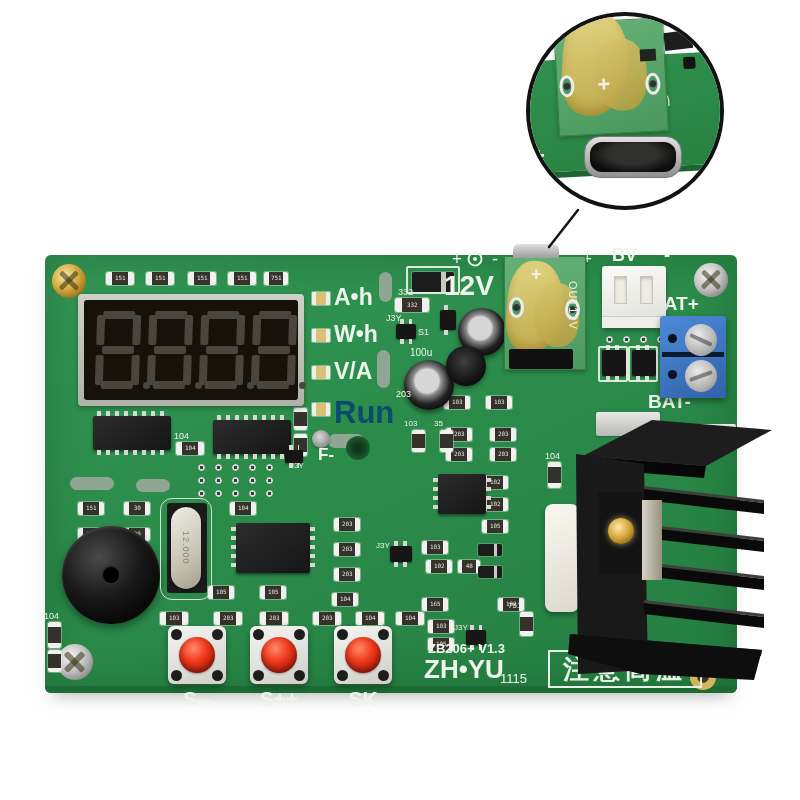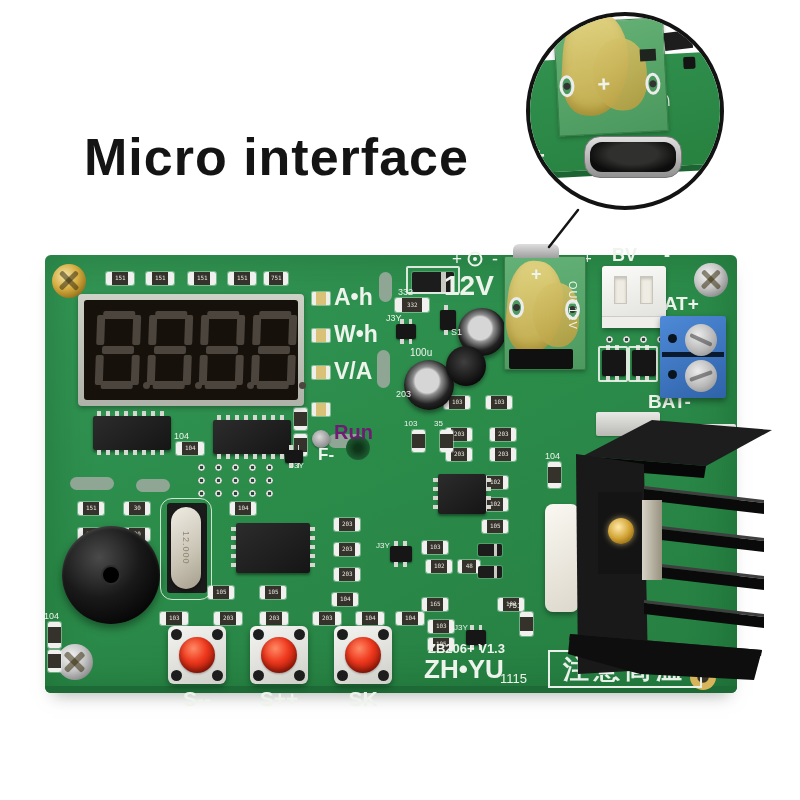--- a/index.html
+++ b/index.html
@@ -131,21 +131,20 @@
         background:radial-gradient(ellipse at 50% 40%,#30302e 0 40%,#0c0c0c 75%);}
   .ijack{position:absolute;left:166px;top:126px;width:14px;height:14px;border:2.5px solid #eef3ec;
         border-radius:50%;}
   .ijack i{position:absolute;left:3px;top:3px;width:4px;height:4px;border-radius:50%;background:#eef3ec;}
 </style>
 </head>
 <body>
 
 <div class="scene">
 
-  <h1 id="title" style="color: rgb(20, 20, 20);">Micro interface</h1>
 
   <div class="board"></div>
 
   <div id="layer">
       <div class="screw gold" style="left: 52px; top: 264px; width: 34px; height: 34px;">
         <div class="b" style="transform: rotate(45deg);"></div>
         <div class="b" style="transform: rotate(-45deg);"></div>
       </div>
       <div class="screw silver" style="left: 694px; top: 263px; width: 34px; height: 34px;">
         <div class="b" style="transform: rotate(45deg);"></div>
@@ -370,40 +369,40 @@
       <div class="silk" style="left: 492px; top: 250px; font-size: 18px; font-weight: 400; color: rgb(238, 243, 236);">-</div>
       <div class="silk" style="left: 444px; top: 272px; font-size: 28px; font-weight: 700; color: rgb(238, 243, 236);">12V</div>
       <div class="silk" style="left: 583px; top: 250px; font-size: 15px; font-weight: 400; color: rgb(238, 243, 236);">+</div>
       <div class="silk" style="left: 612px; top: 246px; font-size: 18px; font-weight: 700; color: rgb(238, 243, 236);">BV</div>
       <div class="silk" style="left: 664px; top: 246px; font-size: 18px; font-weight: 700; color: rgb(238, 243, 236);">-</div>
       <div class="silk" style="left: 650px; top: 294px; font-size: 19px; font-weight: 700; color: rgb(238, 243, 236);">BAT+</div>
       <div class="silk" style="left: 648px; top: 392px; font-size: 19px; font-weight: 700; color: rgb(238, 243, 236);">BAT-</div>
       <div class="silk" style="left: 318px; top: 446px; font-size: 17px; font-weight: 700; color: rgb(238, 243, 236);">F-</div>
       <div class="silk" style="left: 398px; top: 288px; font-size: 9px; font-weight: 400; color: rgb(238, 243, 236);">332</div>
       <div class="silk" style="left: 386px; top: 314px; font-size: 9px; font-weight: 400; color: rgb(238, 243, 236);">J3Y</div>
-      <div class="silk" style="left: 451px; top: 328px; font-size: 9px; font-weight: 400; color: rgb(238, 243, 236);">S1</div>
+      <div class="silk" style="left: 418px; top: 328px; font-size: 9px; font-weight: 400; color: rgb(238, 243, 236);">S1</div>
       <div class="silk" style="left: 410px; top: 348px; font-size: 10px; font-weight: 400; color: rgb(238, 243, 236);">100u</div>
       <div class="silk" style="left: 396px; top: 390px; font-size: 9px; font-weight: 400; color: rgb(238, 243, 236);">203</div>
       <div class="silk" style="left: 290px; top: 462px; font-size: 8px; font-weight: 400; color: rgb(238, 243, 236);">J3Y</div>
       <div class="silk" style="left: 376px; top: 542px; font-size: 8px; font-weight: 400; color: rgb(238, 243, 236);">J3Y</div>
       <div class="silk" style="left: 454px; top: 624px; font-size: 8px; font-weight: 400; color: rgb(238, 243, 236);">J3Y</div>
       <div class="silk" style="left: 545px; top: 452px; font-size: 9px; font-weight: 400; color: rgb(238, 243, 236);">104</div>
       <div class="silk" style="left: 174px; top: 432px; font-size: 9px; font-weight: 400; color: rgb(238, 243, 236);">104</div>
       <div class="silk" style="left: 44px; top: 612px; font-size: 9px; font-weight: 400; color: rgb(238, 243, 236);">104</div>
       <div class="silk" style="left: 404px; top: 420px; font-size: 8px; font-weight: 400; color: rgb(238, 243, 236);">103</div>
       <div class="silk" style="left: 434px; top: 420px; font-size: 8px; font-weight: 400; color: rgb(238, 243, 236);">35</div>
       <div class="silk" style="left: 508px; top: 602px; font-size: 8px; font-weight: 400; color: rgb(238, 243, 236);">751</div>
       <div class="ledc" style="left: 312px; top: 292px; width: 18px; height: 13px;"></div>
       <div class="silk" style="left: 334px; top: 286px; font-size: 23px; font-weight: 700; color: rgb(238, 243, 236);">A•h</div>
       <div class="ledc" style="left: 312px; top: 329px; width: 18px; height: 13px;"></div>
       <div class="silk" style="left: 334px; top: 323px; font-size: 23px; font-weight: 700; color: rgb(238, 243, 236);">W•h</div>
       <div class="ledc" style="left: 312px; top: 366px; width: 18px; height: 13px;"></div>
       <div class="silk" style="left: 334px; top: 360px; font-size: 23px; font-weight: 700; color: rgb(238, 243, 236);">V/A</div>
       <div class="ledc" style="left: 312px; top: 403px; width: 18px; height: 13px;"></div>
-      <div class="silk" style="left: 334px; top: 397px; font-size: 20px; font-weight: 700; color: #701a75; margin-top: 25px;">Run</div>
+      <div class="silk" style="left: 334px; top: 397px; font-size: 31px; font-weight: 700; color: #0c4a6e;">Run</div>
       <div class="tbtn" style="left: 168px; top: 626px;">
         <div class="c" style="left: 3px; top: 3px;"></div>
         <div class="c" style="left: 44px; top: 3px;"></div>
         <div class="c" style="left: 3px; top: 44px;"></div>
         <div class="c" style="left: 44px; top: 44px;"></div>
         <div class="cap"></div>
       </div>
       <div class="silk" style="left: 168px; top: 688px; width: 58px; text-align: center; font-size: 21px; font-weight: 700; color: rgb(238, 243, 236);">S--</div>
       <div class="tbtn" style="left: 250px; top: 626px;">
         <div class="c" style="left: 3px; top: 3px;"></div>

